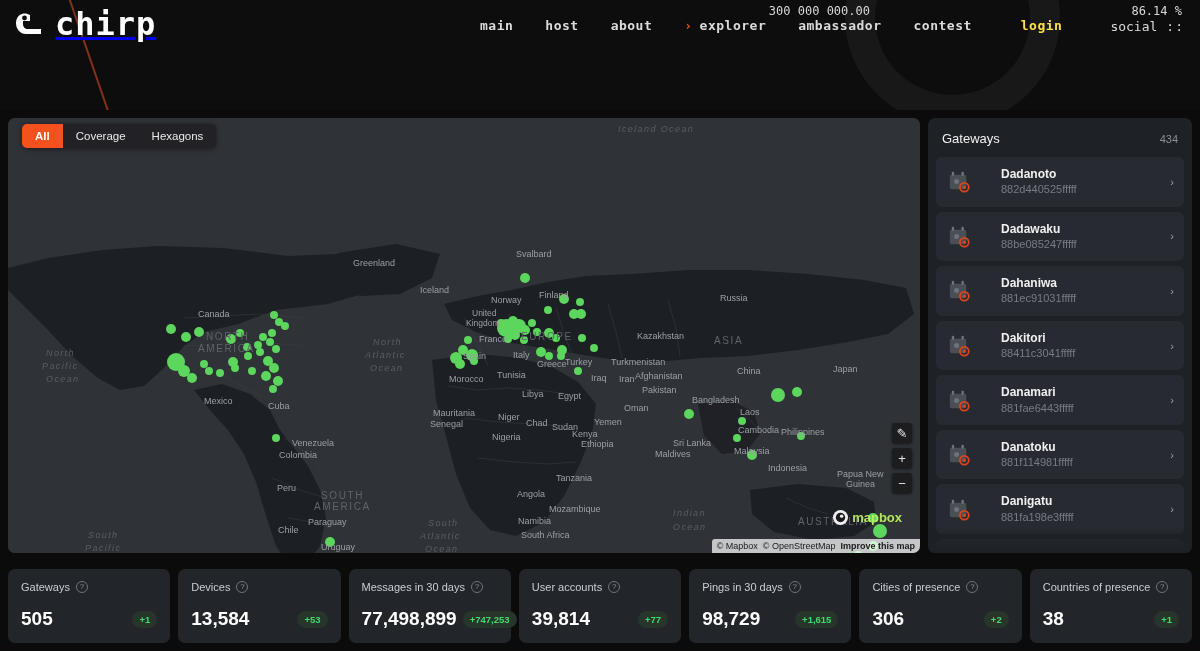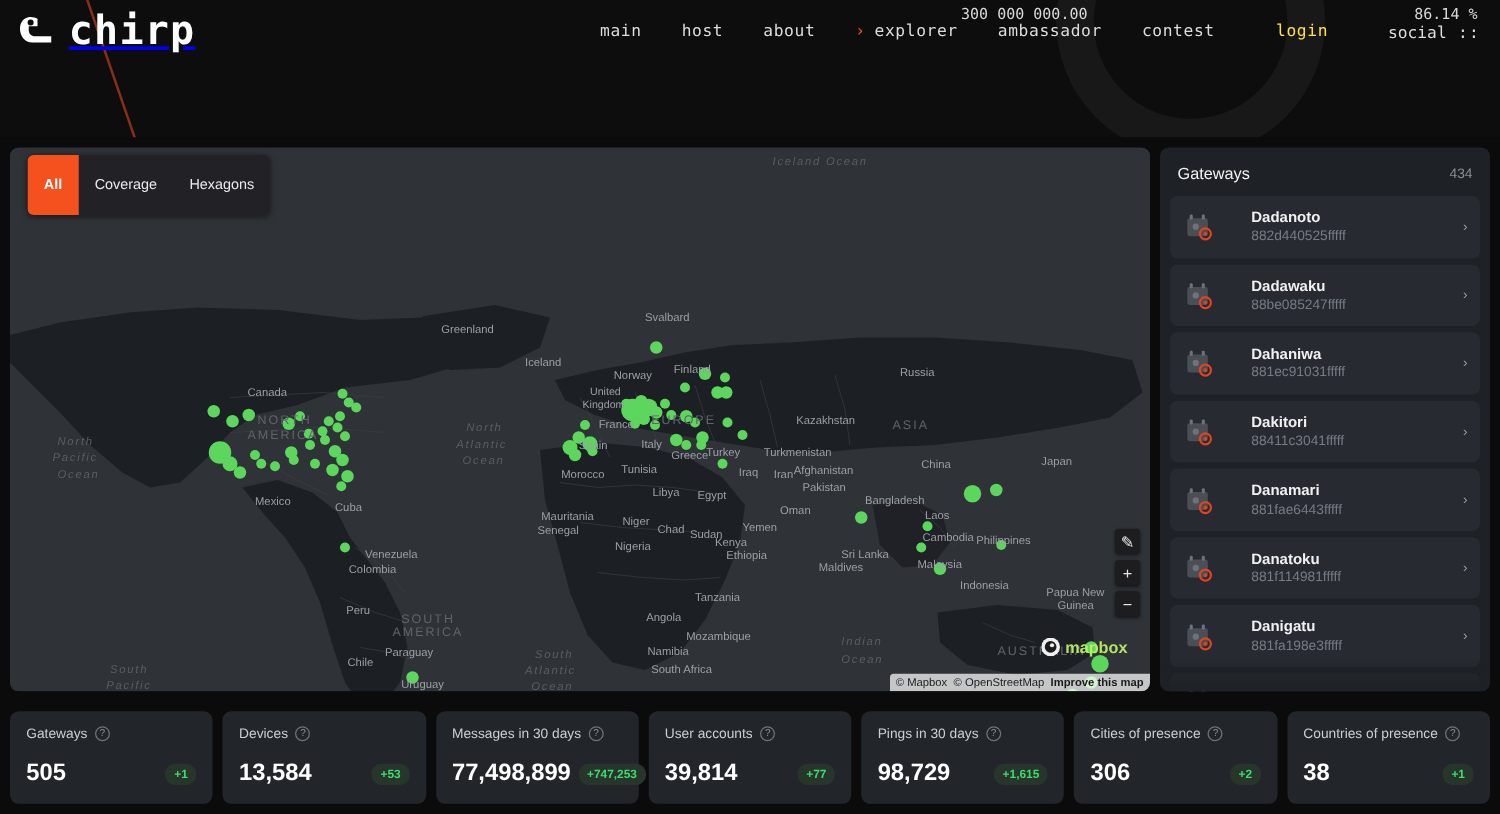--- a/index.html
+++ b/index.html
@@ -37,21 +37,21 @@
     font-family:"DejaVu Sans Mono", monospace;
     font-size:32px; font-weight:bold; color:#fff;
     letter-spacing:1px; line-height:1;
   }
   .nav{
     position:absolute; left:480px; top:18px;
     display:flex; align-items:center; gap:32px;
     font-family:"DejaVu Sans Mono", monospace;
     font-size:13px; letter-spacing:.5px; z-index:5;
   }
-  .nav a{ color:#dcdcdc; text-decoration:none; white-space:nowrap; }
+  .nav a{ color:#dcdcdc; text-decoration:none; white-space:nowrap;font-weight:bold; }
   .nav .cur{ display:flex; align-items:center; gap:7px; }
   .nav .cur .chev{ color:#f4511e; font-size:13px; }
   .nav a.login{ color:#fde047;margin-left:17px; }
   .hdr-stat-bal{
     position:absolute; right:330px; top:4px;
     font-family:"DejaVu Sans Mono", monospace;
     font-size:12px; color:#d8d8d8; white-space:nowrap; z-index:5;
   }
   .hdr-stat-pct{
     position:absolute; right:18px; top:4px;
@@ -79,21 +79,21 @@
   }
   .map-canvas{ position:absolute; inset:0; }
   .toolbar{
     position:absolute; left:14px; top:6px; z-index:40;
     display:flex; background:#222226; border-radius:5px;
     overflow:hidden; box-shadow:0 1px 5px rgba(0,0,0,.5);
   }
   .toolbar button{
     border:0; background:transparent; color:#e9e9e9;
     font-family:"Liberation Sans", sans-serif; font-size:11.5px;
-    padding:18px 13px; cursor:pointer; white-space:nowrap;
+    padding:6px 13px; cursor:pointer; white-space:nowrap;
   }
   .toolbar button.active{ background:#f4511e; color:#fff; font-weight:bold; }
   .map-ctrls{
     position:absolute; right:8px; bottom:60px; z-index:40;
     display:flex; flex-direction:column; gap:5px;
   }
   .map-ctrls button{
     width:20px; height:20px; border:0; border-radius:3px;
     background:#1d1d20; color:#e6e6e6; cursor:pointer;
     font-size:13px; line-height:1; display:flex;

